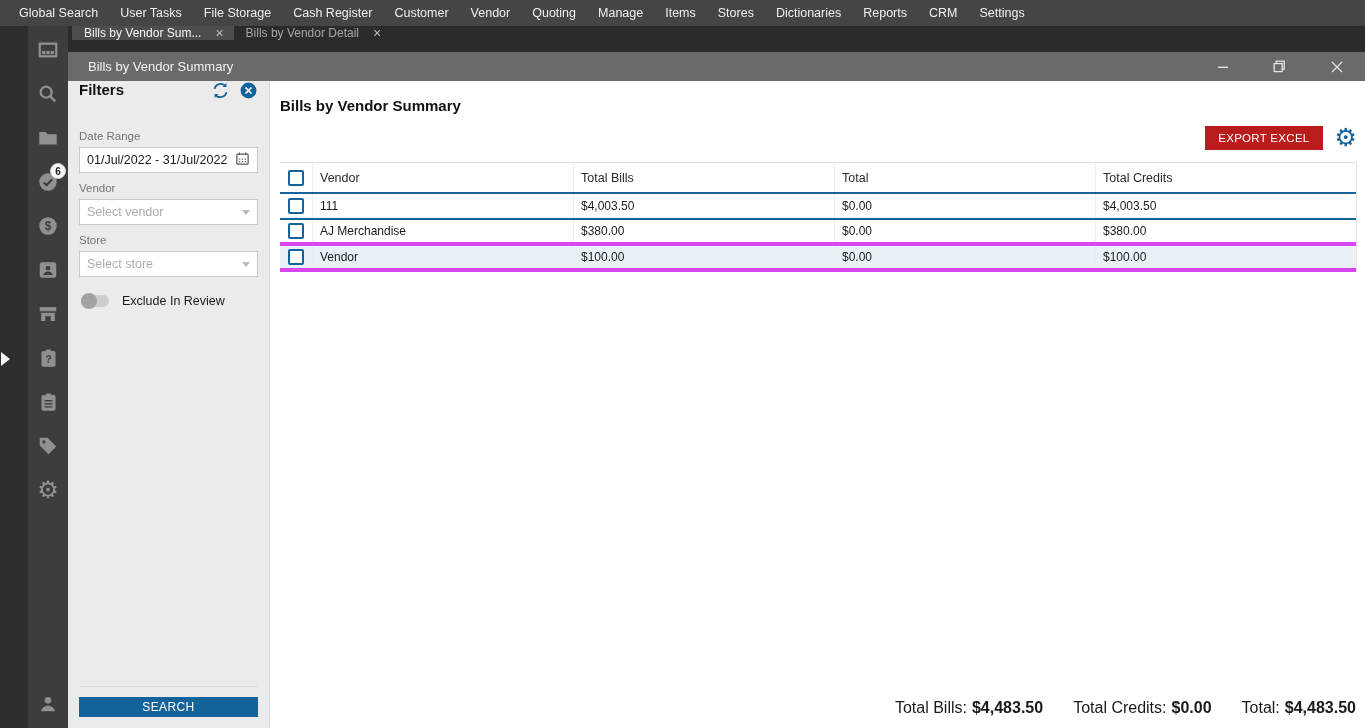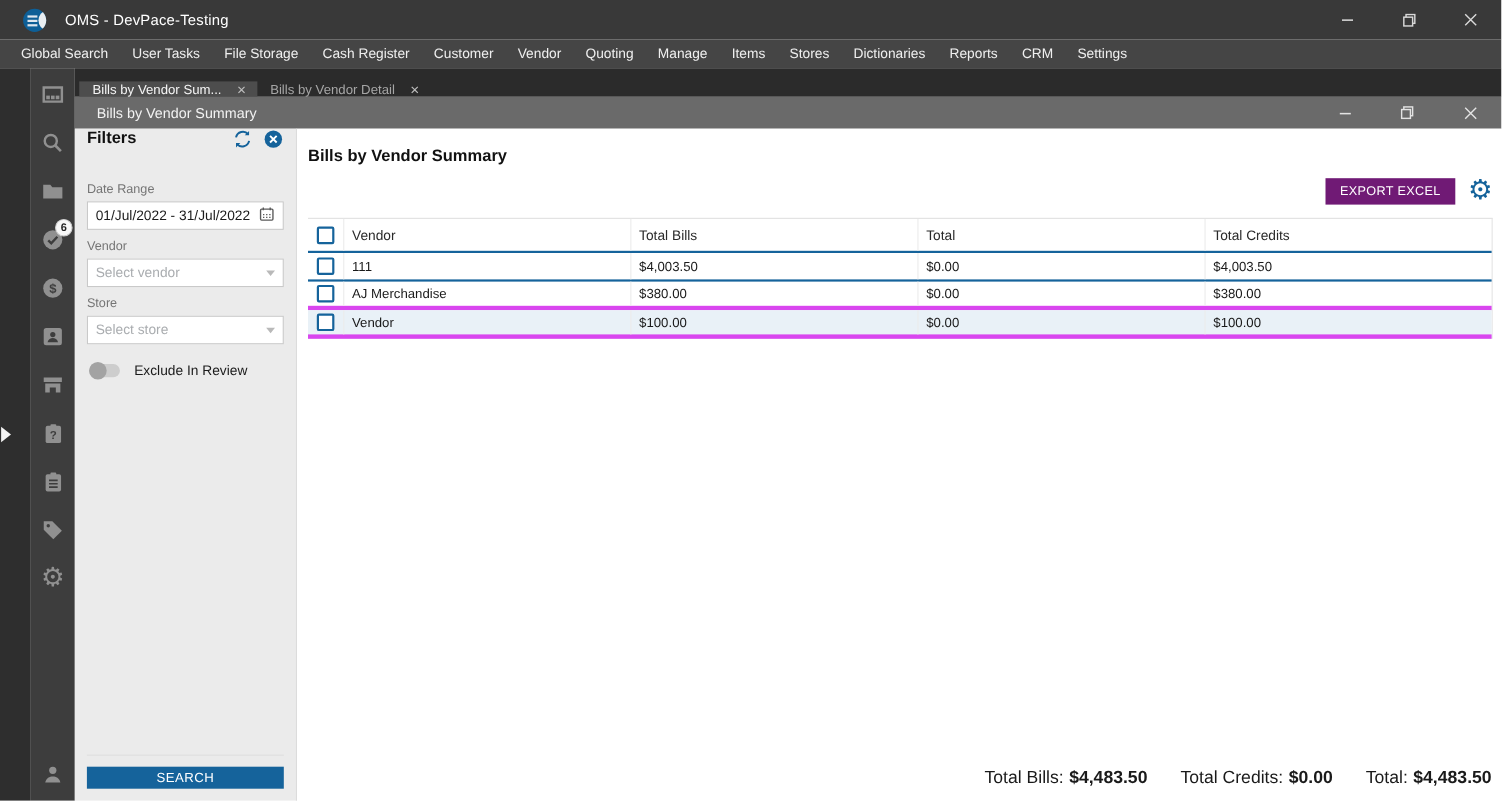--- a/index.html
+++ b/index.html
@@ -42,21 +42,21 @@
   .gear-glyph { font-size:24px; color:#909090; line-height:1; }
   .badge { position:absolute; top:3px; right:2px; min-width:16px; height:16px; background:#f7f7f7;
            border:1px solid #cfcfcf; border-radius:50%; color:#222; font-size:10px; font-weight:bold;
            display:flex; align-items:center; justify-content:center; }
   .icon-slot.bottom { margin-top:auto; margin-bottom:2px; }
 
   
   .rightcol { flex:1; display:flex; flex-direction:column; min-width:0; }
 
   
-  .tabbar { height:26px; flex:0 0 26px; background:#2b2b2b; display:flex; align-items:flex-end; padding-left:4px; }
+  .tabbar { height:26px; flex:0 0 26px; background:#2b2b2b; display:flex; align-items:flex-start; padding-left:4px; }
   .tab { display:flex; align-items:center; padding:0 10px 0 12px; font-size:12px; color:#a6a6a6; gap:14px; }
   .tab.active { background:#4d4d4d; color:#f5f5f5; }
   .tab .tab-close { font-size:14px; color:#bdbdbd; line-height:1; }
 
   
   .innerbar { height:29px; flex:0 0 29px; background:#6a6a6a; display:flex; align-items:center; }
   .inner-title { color:#f2f2f2; font-size:13px; margin-left:20px; }
   .inner-controls { margin-left:auto; display:flex; height:100%; }
   .iwc { width:57px; display:flex; align-items:center; justify-content:center; }
 
@@ -83,21 +83,21 @@
   .toggle-label { font-size:12.5px; color:#1a1a1a; }
   .search-area { margin-top:auto; padding:10px 0 11px 0; border-top:1px solid #dedede; }
   .search-btn { width:100%; height:20px; background:#15639b; color:#fff; border:none; font-size:12px;
                 letter-spacing:.4px; font-family:"Liberation Sans", sans-serif; }
 
   
   .main { flex:1; position:relative; background:#fff; padding:16px 8px 0 10px; display:flex;
           flex-direction:column; min-width:0; }
   .page-title { font-size:15px; font-weight:bold; color:#111; }
   .toolbar { display:flex; justify-content:flex-end; align-items:center; gap:12px; margin-top:11px; }
-  .export-btn { height:24px; background:#701a75; color:#fff; border:none; font-size:11.5px; padding:0 13px;
+  .export-btn { height:24px; background:#b91c1c; color:#fff; border:none; font-size:11.5px; padding:0 13px;
                 letter-spacing:.3px; font-family:"Liberation Sans", sans-serif; }
   .gear-blue { font-size:25px; color:#15639b; line-height:1; }
 
   
   .grid { margin-top:12px; border-top:1px solid #e0e0e0; border-right:1px solid #e4e4e4; }
   .g-row { display:grid; grid-template-columns:32px 1fr 1fr 1fr 1fr; align-items:center; }
   .g-head { height:29px; font-size:12.5px; color:#2a2a2a; }
   .g-body { height:26px; font-size:12px; color:#1a1a1a; border-bottom:4px solid #d946ef; }
   .g-body.alt { background:#e9f1f7; }
   .g-body.selected { border-top:2px solid #15639b; border-bottom:2px solid #15639b; height:28px; }
@@ -112,42 +112,20 @@
   .tpair { display:flex; gap:5px; }
   .tpair b { font-weight:bold; }
 
   svg.ico { stroke:none; }
 </style>
 </head>
 <body>
 
 <div id="app">
 
-  <div class="titlebar">
-    <div class="logo"></div>
-    <div class="win-title">OMS - DevPace-Testing</div>
-    <div class="win-controls">
-      <div class="wc">
-        <svg width="12" height="12" viewBox="0 0 12 12">
-            <rect x="1" y="5.6" width="10" height="1.4" fill="#d9d9d9"></rect>
-          </svg>
-      </div>
-      <div class="wc">
-        <svg width="13" height="13" viewBox="0 0 13 13">
-          <rect x="3.2" y="1.2" width="8" height="8" fill="none" stroke="#d9d9d9" stroke-width="1.3"></rect>
-          <rect x="1.2" y="3.6" width="8" height="8" fill="#393939" stroke="#d9d9d9" stroke-width="1.3"></rect>
-        </svg>
-      </div>
-      <div class="wc">
-        <svg width="12" height="12" viewBox="0 0 12 12">
-          <path d="M1 1 L11 11 M11 1 L1 11" stroke="#d9d9d9" stroke-width="1.3"></path>
-        </svg>
-      </div>
-    </div>
-  </div>
 
   <div class="menubar" id="menubar">
       <span class="menu-item">Global Search</span>
       <span class="menu-item">User Tasks</span>
       <span class="menu-item">File Storage</span>
       <span class="menu-item">Cash Register</span>
       <span class="menu-item">Customer</span>
       <span class="menu-item">Vendor</span>
       <span class="menu-item">Quoting</span>
       <span class="menu-item">Manage</span>

